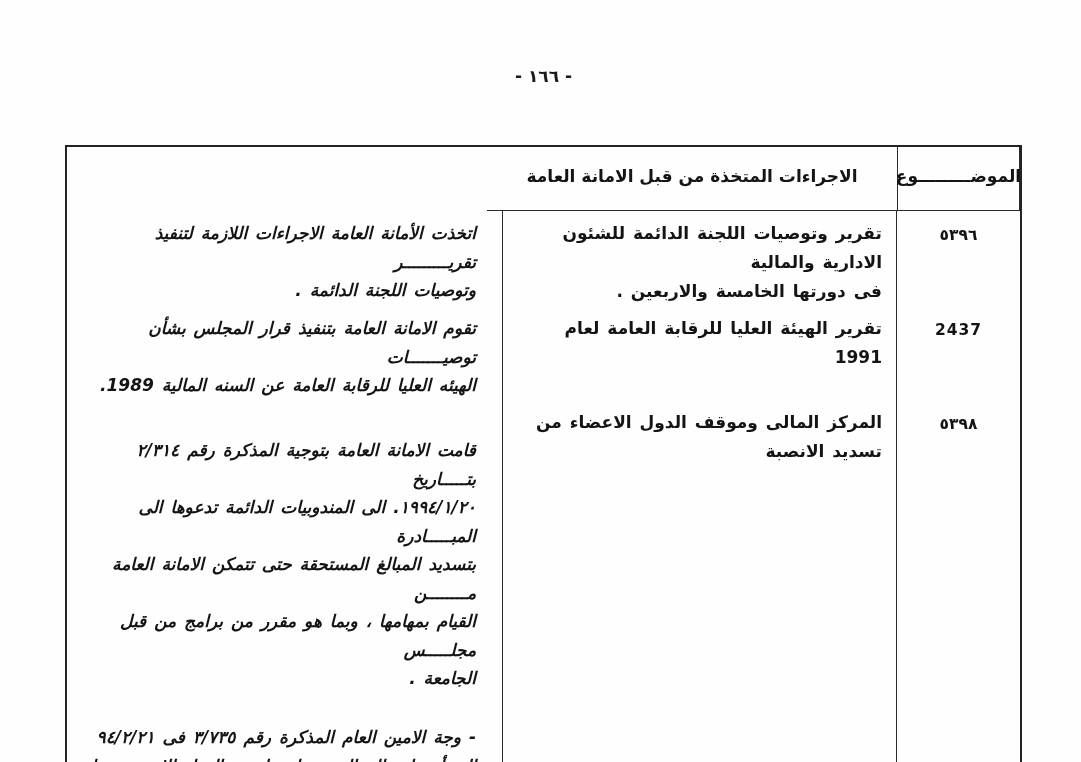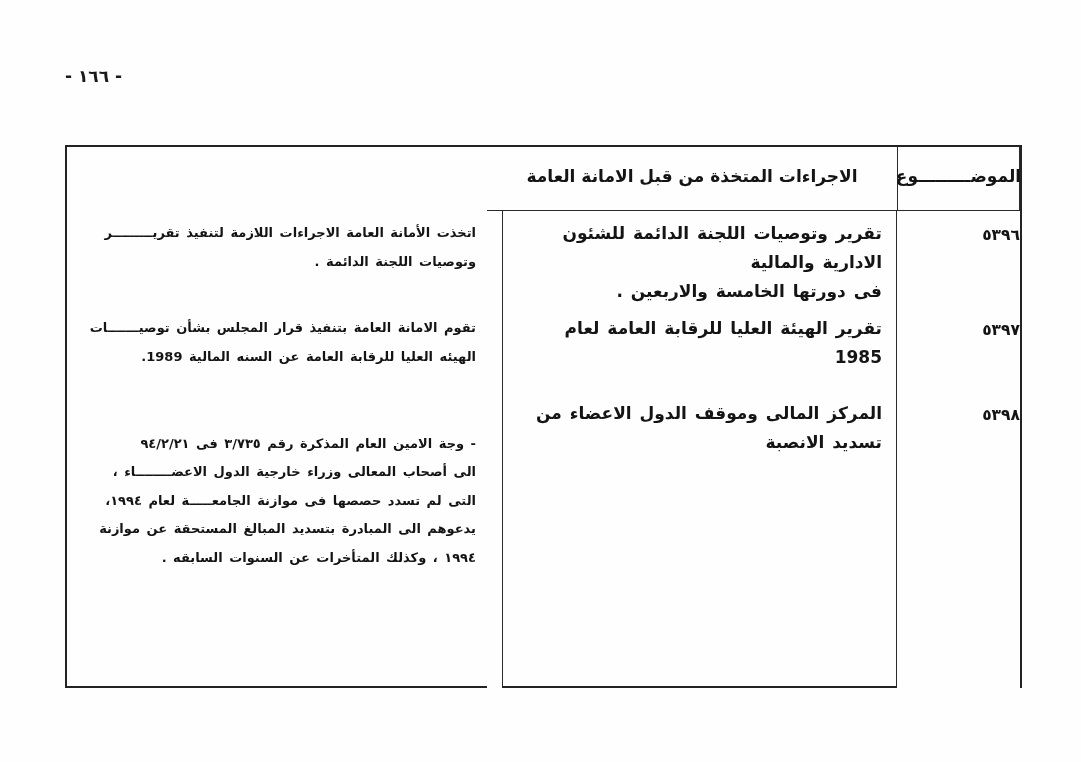--- a/index.html
+++ b/index.html
@@ -13,21 +13,21 @@
   .sheet {
     position: relative;
     width: 1081px; height: 762px;
     direction: rtl;
     background: #fefefe;
   }
   .page-number {
     position: absolute;
     top: 66px; right: 59px;
     width: 957px;
-    text-align: left;
+    text-align: center;
     font-size: 17px;
     font-weight: bold;
     letter-spacing: 3px;
     color: #1a1a1a;
   }
   .doc-table {
     position: absolute;
     top: 145px; right: 59px;
     width: 957px;
     border: 2px solid #232323;
@@ -50,41 +50,43 @@
   }
   .col-subject {
     border-left: 1.5px solid #2a2a2a;
     border-right: 1.5px solid #2a2a2a;
     text-align: right;
   }
   .body-row-1 { min-height: 94px; }
   .body-row-2 { min-height: 85px; }
   .body-row-3 { min-height: 297px; }
   .num-cell {
+    text-align: center;
     padding-top: 15px;
     font-size: 15.5px;
     font-weight: bold;
     letter-spacing: 1px;
   }
   .subj-cell {
     padding: 8px 14px 0 10px;
     font-size: 17px;
     font-weight: bold;
     line-height: 29px;
     white-space: pre-line;
     word-spacing: 2px;
     margin-left: 15px;
   }
   .act-cell {
     padding: 8px 11px 0 9px;
-    font-size: 13px;
+    font-size: 17px;
     font-weight: bold;
     line-height: 28.5px;
     white-space: pre-line;
     word-spacing: 2px;
+    font-style: italic;
   }
   .act-para-2 { margin-top: 2px; }
   
   .body-row-3 .subj-cell,
   .body-row-3 .act-cell { border-bottom: 2px solid #232323; }
 </style>
 </head>
 <body>
 
 <div class="sheet">
@@ -100,30 +102,35 @@
 
     <div class="t-row body-row-1">
       <div class="num-cell col-number">٥٣٩٦</div>
       <div class="subj-cell col-subject">تقرير وتوصيات اللجنة الدائمة للشئون الادارية والمالية
 فى دورتها الخامسة والاربعين .</div>
       <div class="act-cell col-actions">اتخذت الأمانة العامة الاجراءات اللازمة لتنفيذ تقريـــــــــر
 وتوصيات اللجنة الدائمة .</div>
     </div>
 
     <div class="t-row body-row-2">
-      <div class="num-cell col-number">٥٣٩٧</div>
-      <div class="subj-cell col-subject">تقرير الهيئة العليا للرقابة العامة لعام 1985</div>
+      <div class="num-cell col-number">2437</div>
+      <div class="subj-cell col-subject">تقرير الهيئة العليا للرقابة العامة لعام 1991</div>
       <div class="act-cell col-actions">تقوم الامانة العامة بتنفيذ قرار المجلس بشأن توصيـــــــات
 الهيئه العليا للرقابة العامة عن السنه المالية 1989.</div>
     </div>
 
     <div class="t-row body-row-3">
       <div class="num-cell col-number">٥٣٩٨</div>
       <div class="subj-cell col-subject">المركز المالى وموقف الدول الاعضاء من تسديد الانصبة</div>
       <div class="act-cell col-actions">
+        <div class="act-para-1">قامت الامانة العامة بتوجية المذكرة رقم ٢/٣١٤ بتـــــاريخ
+١٩٩٤/١/٢٠. الى المندوبيات الدائمة تدعوها الى المبـــــادرة
+بتسديد المبالغ المستحقة حتى تتمكن الامانة العامة مــــــــن
+القيام بمهامها ، وبما هو مقرر من برامج من قبل مجلـــــس
+الجامعة .</div>
         <div class="act-para-2">- وجة الامين العام المذكرة رقم ٣/٧٣٥ فى ٩٤/٢/٢١
 الى أصحاب المعالى وزراء خارجية الدول الاعضــــــــاء ،
 التى لم تسدد حصصها فى موازنة الجامعـــــة لعام ١٩٩٤،
 يدعوهم الى المبادرة بتسديد المبالغ المستحقة عن موازنة
 ١٩٩٤ ، وكذلك المتأخرات عن السنوات السابقه .</div>
       </div>
     </div>
 
   </div>
 </div>

